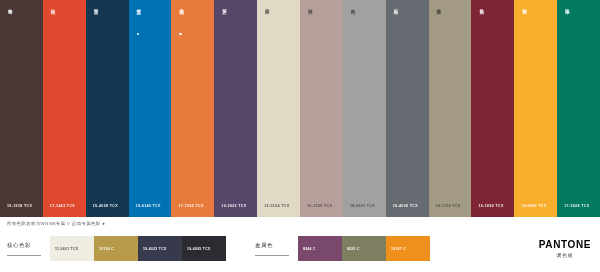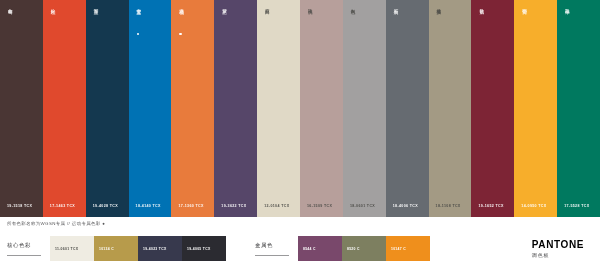--- a/index.html
+++ b/index.html
@@ -104,22 +104,22 @@
     letter-spacing:.3px;
     margin-left:5px;
     white-space:nowrap;
     font-weight:bold;
   }
   .mini-swatch.light .mini-code{color:#4a4a46;}
   .mini-swatch.dark  .mini-code{color:#ffffff;}
 
   
   #pantone-brand{
-    position:absolute;right:16px;top:240px;
-    text-align:left;
+    position:absolute;right:9px;top:240px;
+    text-align:center;
   }
   #pantone-wordmark{
     font-size:10px;
     font-weight:bold;
     letter-spacing:.6px;
     color:#000000;
     line-height:1;
   }
   #pantone-sub{
     font-size:5px;

